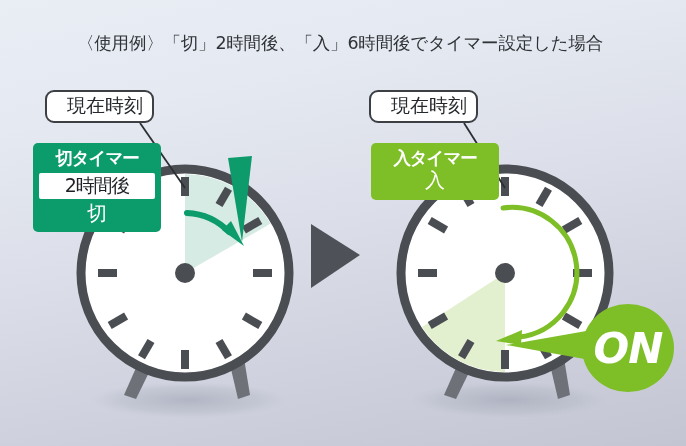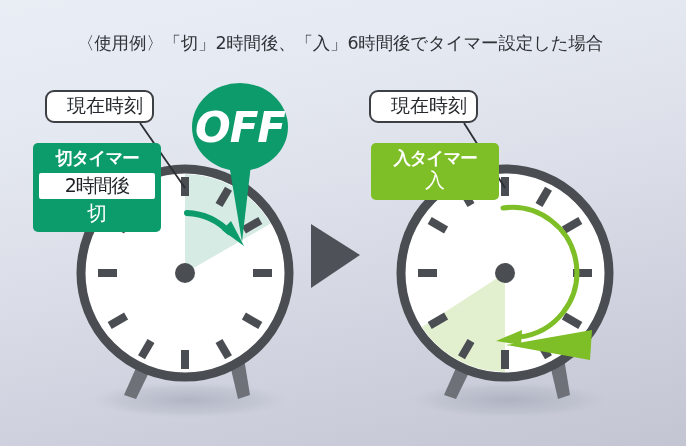--- a/index.html
+++ b/index.html
@@ -246,23 +246,23 @@
   </svg>
 
   <div class="time-callout" id="callout-left">現在時刻</div>
 
   <div class="timer-panel" id="panel-left">
     <span class="panel-title">切タイマー</span>
     <span class="panel-value">2時間後</span>
     <span class="panel-state">切</span>
   </div>
 
-  <div class="state-bubble" id="bubble-off">OFF</div>
 
   <div class="time-callout" id="callout-right">現在時刻</div>
 
   <div class="timer-panel" id="panel-right">
     <span class="panel-title">入タイマー</span>
     <span class="panel-state">入</span>
   </div>
 
+  <div class="state-bubble" id="bubble-on">ON</div>
 
 </div>
 
 </body></html>

